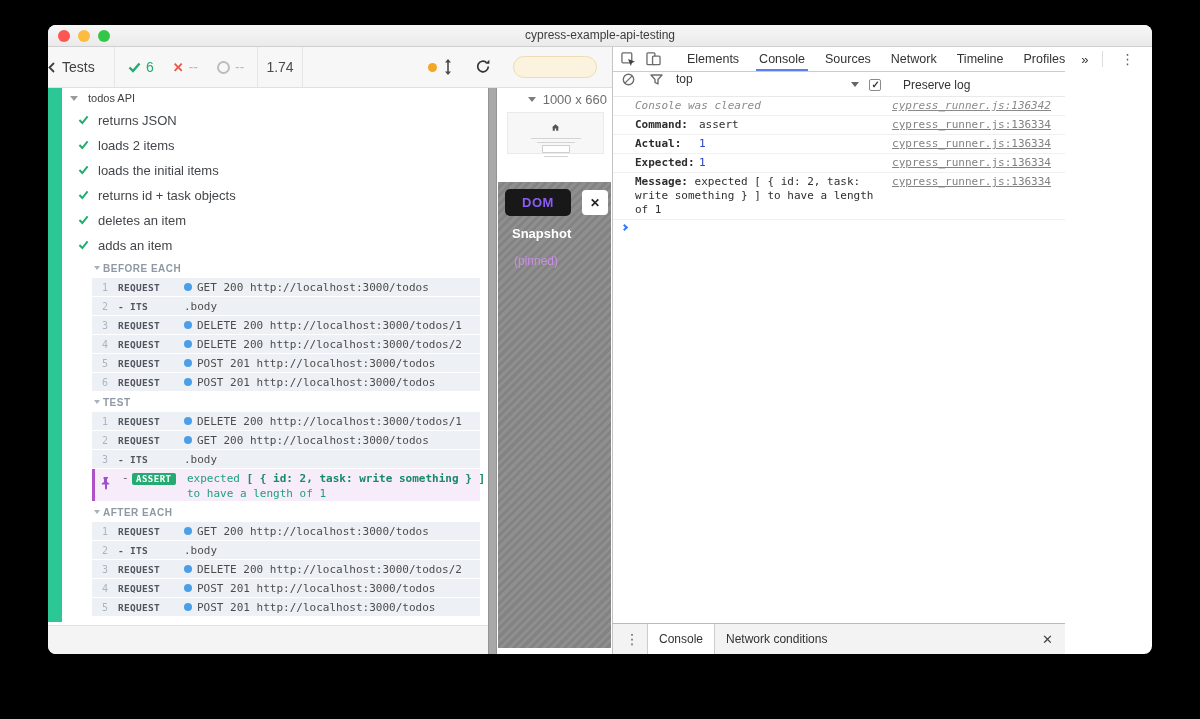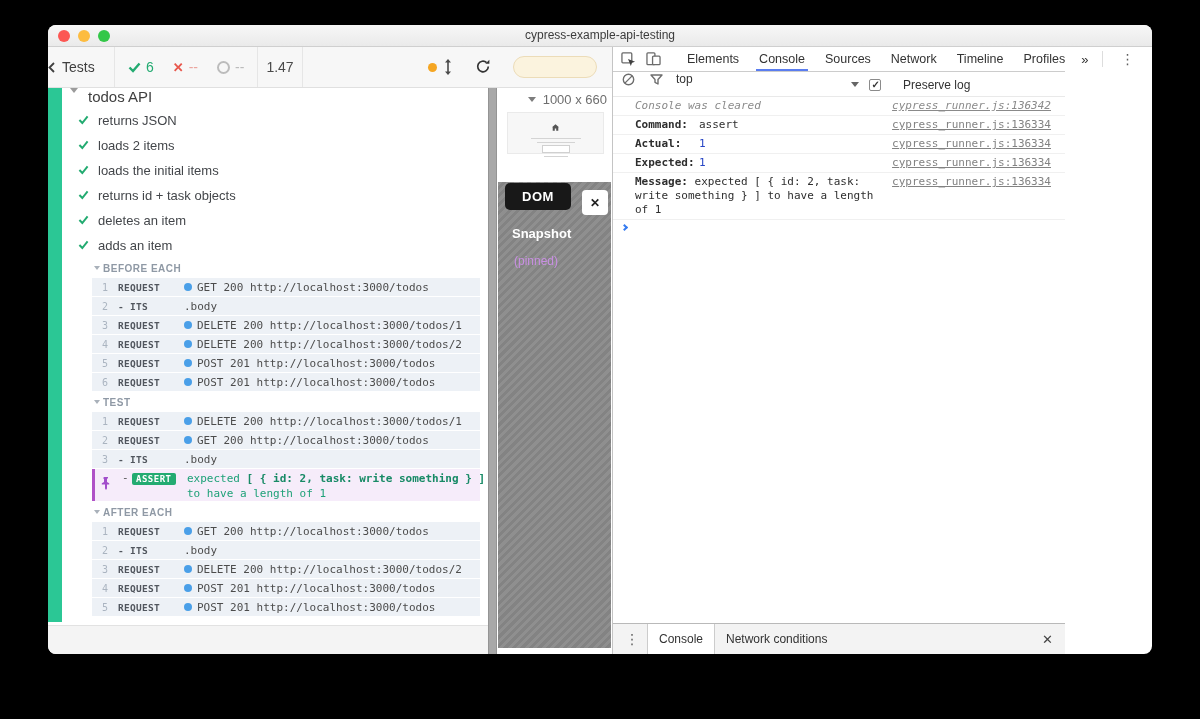--- a/index.html
+++ b/index.html
@@ -26,21 +26,21 @@
 .stat.pend{margin-left:19px;color:#bcbcbc}
 .ring{width:13px;height:13px;border:2px solid #bcbcbc;border-radius:50%}
 .vdot{position:absolute;left:125px;top:16px;width:9px;height:9px;border-radius:50%;background:var(--viewport_dot)}
 .updown{position:absolute;left:141px;top:12px}
 .refresh{position:absolute;left:172px;top:11px}
 .pill{position:absolute;left:210px;top:9px;width:84px;height:22px;background:#fbf3de;border:1px solid #ecdcb8;border-radius:11px}
 
 .reporter{position:absolute;left:0;top:63px;width:440px;height:537px;background:#fff}
 .greenbar{position:absolute;left:0;top:0;width:14px;height:534px;background:var(--strip_green)}
 .r-content{position:absolute;left:14px;top:0;right:0;bottom:0;overflow:hidden}
-.suite-row{height:20px;display:flex;align-items:flex-start;padding-left:8px;gap:10px;font-size:15px;color:#3f3f3f}
+.suite-row{height:20px;display:flex;align-items:center;padding-left:8px;gap:10px;font-size:11px;color:#3f3f3f}
 .caret{width:0;height:0;border-left:4px solid transparent;border-right:4px solid transparent;border-top:5px solid #9b9b9b}
 .caret.sm{border-left-width:3px;border-right-width:3px;border-top-width:4px;border-top-color:#a9b1ba}
 .test-item{height:25px;display:flex;align-items:center;padding-left:16px;gap:9px;font-size:13px;color:#43464a}
 .sec-label{height:20px;display:flex;align-items:center;padding-left:32px;gap:3px;font-size:10px;font-weight:bold;color:#8f99a5;letter-spacing:.5px}
 .log-row{height:18px;margin:0 8px 1px 30px;background:#edf1f6;display:flex;align-items:center;position:relative;font-family:"DejaVu Sans Mono",monospace}
 .log-num{width:16px;text-align:right;font-size:10px;color:#aab4c0;flex:none}
 .log-label{margin-left:10px;font-size:9.5px;font-weight:bold;color:#51565e;letter-spacing:.3px}
 .log-content{position:absolute;left:92px;display:flex;align-items:center;gap:5px;font-size:11px;color:#4c4c4c;white-space:nowrap}
 .dot{width:8px;height:8px;border-radius:50%;background:var(--dot_blue);flex:none}
 .assert-row{height:32px;margin:0 8px 1px 30px;background:#f6ecfa;border-left:3px solid var(--assert_purple);position:relative;font-family:"DejaVu Sans Mono",monospace}
@@ -53,21 +53,21 @@
 
 .divider{position:absolute;left:440px;top:63px;width:9px;height:566px;background:#a8a8a8;border-left:1px solid #949494;border-right:1px solid #949494}
 
 .snapshot{position:absolute;left:449px;top:63px;width:115px;height:566px;background:#fff}
 .vp-row{position:absolute;top:0;left:0;right:5px;height:22px;display:flex;justify-content:flex-end;align-items:center;gap:7px;color:#6e6e6e;font-size:13px}
 .vp-row .caret{border-top-color:#7d7d7d}
 .preview{position:absolute;left:10px;top:24px;width:97px;height:42px;background:#f7f7f7;border:1px solid #eaeaea;text-align:center;padding-top:4px}
 .pl{background:#d4d4d4;margin:3px auto 0}
 .pbox{width:28px;height:8px;border:1px solid #d0d0d0;background:#fff;margin:2px auto 0}
 .hatch{position:absolute;left:1px;top:94px;width:113px;height:466px;background:repeating-linear-gradient(135deg,#8f8f8f 0 3px,#838383 3px 6px)}
-.dom-btn{position:absolute;left:7px;top:1px;width:66px;height:27px;background:#181818;border-radius:5px;color:#ffffff;font-weight:bold;font-size:13px;display:flex;align-items:center;justify-content:center;letter-spacing:.5px}
+.dom-btn{position:absolute;left:7px;top:7px;width:66px;height:27px;background:#181818;border-radius:5px;color:#8b5cf6;font-weight:bold;font-size:13px;display:flex;align-items:center;justify-content:center;letter-spacing:.5px}
 .snap-close{position:absolute;left:84px;top:8px;width:26px;height:25px;background:#fff;border-radius:4px;display:flex;align-items:center;justify-content:center;font-size:12px;color:#222;font-weight:bold}
 .snap-label{position:absolute;left:14px;top:44px;color:#fff;font-weight:bold;font-size:13px}
 .pinned{position:absolute;left:16px;top:72px;color:var(--pinned_purple);font-size:12px}
 
 .devtools{position:absolute;left:564px;top:22px;width:453px;height:607px;background:#fff;border-left:1px solid #c4c4c4}
 .dt-tabs{position:absolute;top:0;left:0;right:0;height:25px;border-bottom:1px solid #ccc;display:flex;align-items:center}
 .dt-icon{margin-left:8px;display:flex;align-items:center}
 .dt-sep{width:1px;height:16px;background:#ddd;margin:0 8px}
 .dt-tab{padding:0 10px;font-size:12.5px;color:#333;height:100%;display:flex;align-items:center;position:relative}
 .dt-tab.sel::after{content:"";position:absolute;left:7px;right:7px;bottom:0;height:2px;background:var(--tab_accent)}
@@ -128,21 +128,21 @@
       <span class="stat fail">
           <span class="x">✕</span>
           <span>--</span>
         </span>
       <span class="stat pend">
           <span class="ring"></span>
           <span>--</span>
         </span>
     </div>
     <div class="tb-sec tb-dur">
-        <span>1.47</span>
+        <span>1.74</span>
       </div>
     <div class="tb-sec tb-rest">
       <span class="vdot"></span>
       <span class="updown"><svg width="8" height="16" viewBox="0 0 8 16">
             <path d="M4 0L7 3.6H1z" fill="#4a4a4a"></path>
             <rect x="3.2" y="3" width="1.6" height="10" fill="#4a4a4a"></rect>
             <path d="M4 16L1 12.4h6z" fill="#4a4a4a"></path>
           </svg></span>
       <span class="refresh"><svg width="16" height="17" viewBox="0 0 16 16">
             <path d="M13.3 8a5.3 5.3 0 1 1-1.7-3.9" fill="none" stroke="#333" stroke-width="1.7"></path>

